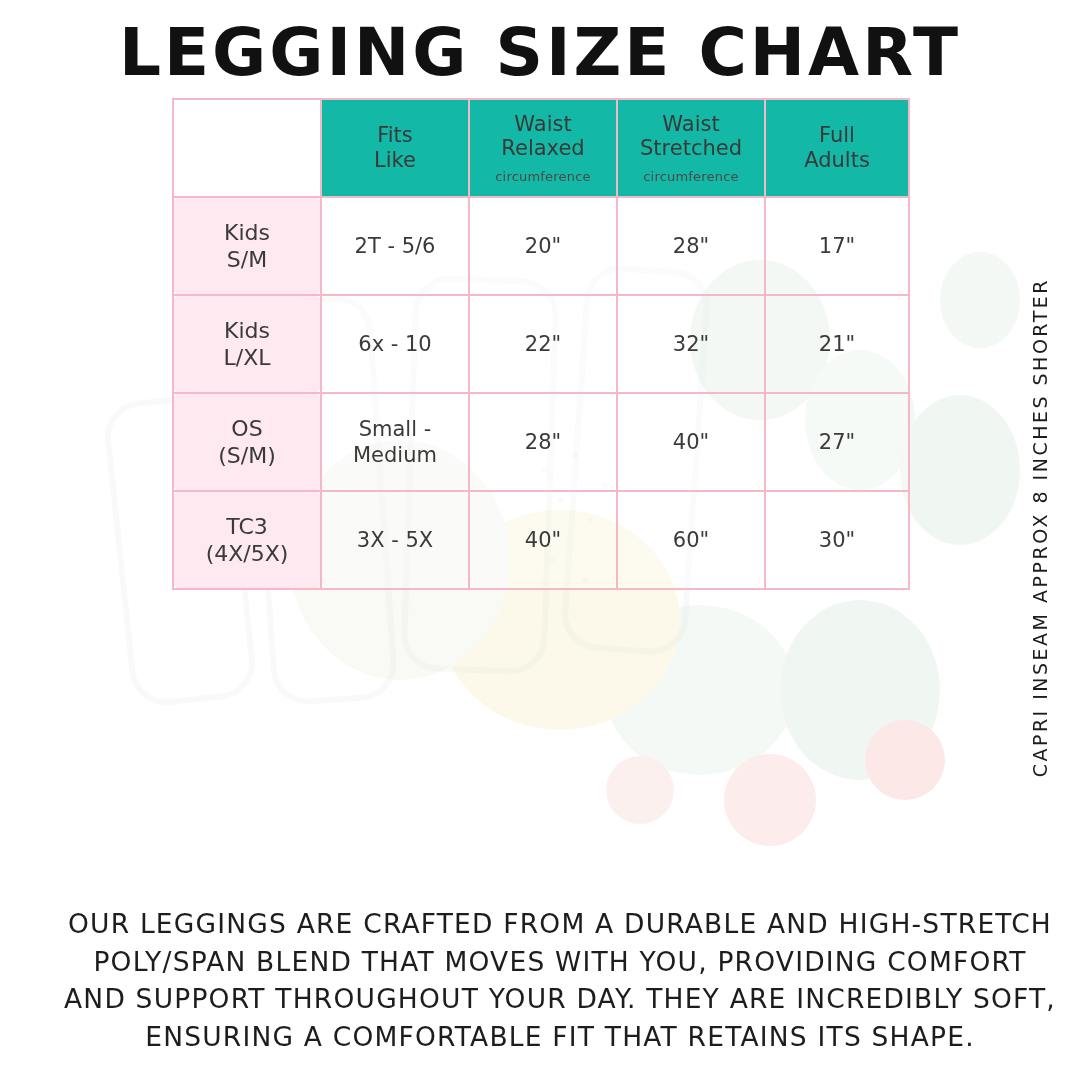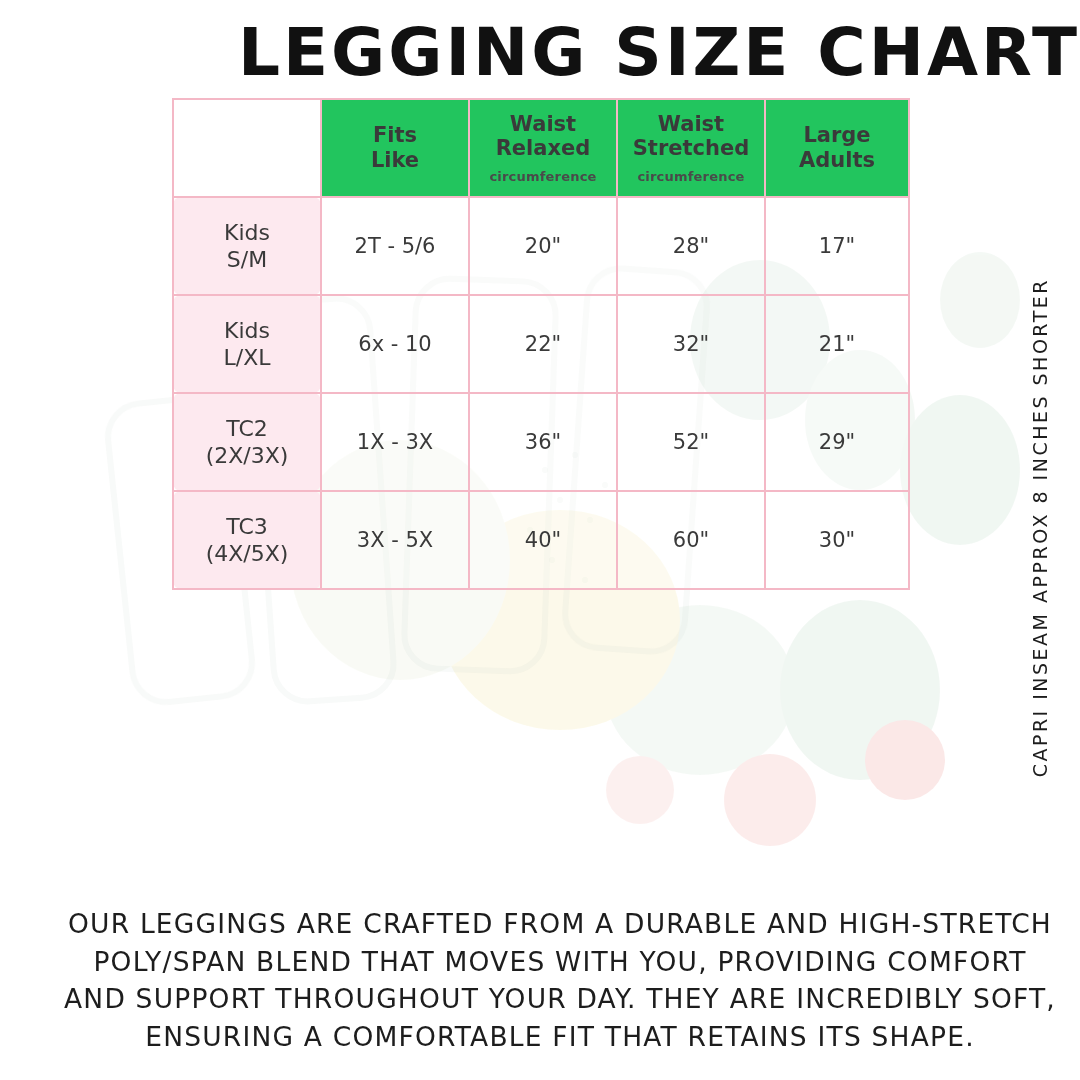--- a/index.html
+++ b/index.html
@@ -31,21 +31,21 @@
     height: 1080px;
     box-sizing: border-box;
   }
 
   
   .title {
     position: absolute;
     top: 14px;
     left: 0;
     width: 1080px;
-    text-align: right;
+    text-align: center;
     font-family: "DejaVu Sans", sans-serif;
     font-weight: bold;
     font-size: 66px;
     letter-spacing: 3px;
     color: #111111;
     white-space: nowrap;
   }
 
   
   .chart-wrap {
@@ -76,23 +76,23 @@
   col.c3 { width: 148px; }
   col.c4 { width: 144px; }
 
   
   td.corner {
     border: none;
     background: transparent;
   }
 
   thead th {
-    background: #22c55e;
+    background: #14b8a6;
     height: 96px;
-    font-weight: bold;
+    font-weight: normal;
     line-height: 1.18;
     font-size: 22px;
     color: #3a3a3a;
   }
   thead th .sub {
     display: block;
     font-size: 13px;
     letter-spacing: .2px;
     margin-top: 8px;
     color: #4a4a4a;
@@ -213,21 +213,21 @@
             <span>Waist</span><br>
             <span>Relaxed</span>
             <span class="sub">circumference</span>
           </th>
           <th>
             <span>Waist</span><br>
             <span>Stretched</span>
             <span class="sub">circumference</span>
           </th>
           <th>
-            <span>Large</span><br>
+            <span>Full</span><br>
             <span>Adults</span>
           </th>
         </tr>
       </thead>
       <tbody>
         <tr>
           <th class="rowhead">
             <span>Kids</span>
             <span class="l2">S/M</span>
           </th>
@@ -247,30 +247,30 @@
           <td class="cell">
             <span>6x - 10</span>
             <span class="l2"></span>
           </td>
           <td class="cell">22"</td>
           <td class="cell">32"</td>
           <td class="cell">21"</td>
         </tr>
         <tr>
           <th class="rowhead">
-            <span>TC2</span>
-            <span class="l2">(2X/3X)</span>
-          </th>
-          <td class="cell">
-            <span>1X - 3X</span>
-            <span class="l2"></span>
-          </td>
-          <td class="cell">36"</td>
-          <td class="cell">52"</td>
-          <td class="cell">29"</td>
+            <span>OS</span>
+            <span class="l2">(S/M)</span>
+          </th>
+          <td class="cell">
+            <span>Small -</span>
+            <span class="l2">Medium</span>
+          </td>
+          <td class="cell">28"</td>
+          <td class="cell">40"</td>
+          <td class="cell">27"</td>
         </tr>
         <tr>
           <th class="rowhead">
             <span>TC3</span>
             <span class="l2">(4X/5X)</span>
           </th>
           <td class="cell">
             <span>3X - 5X</span>
             <span class="l2"></span>
           </td>

